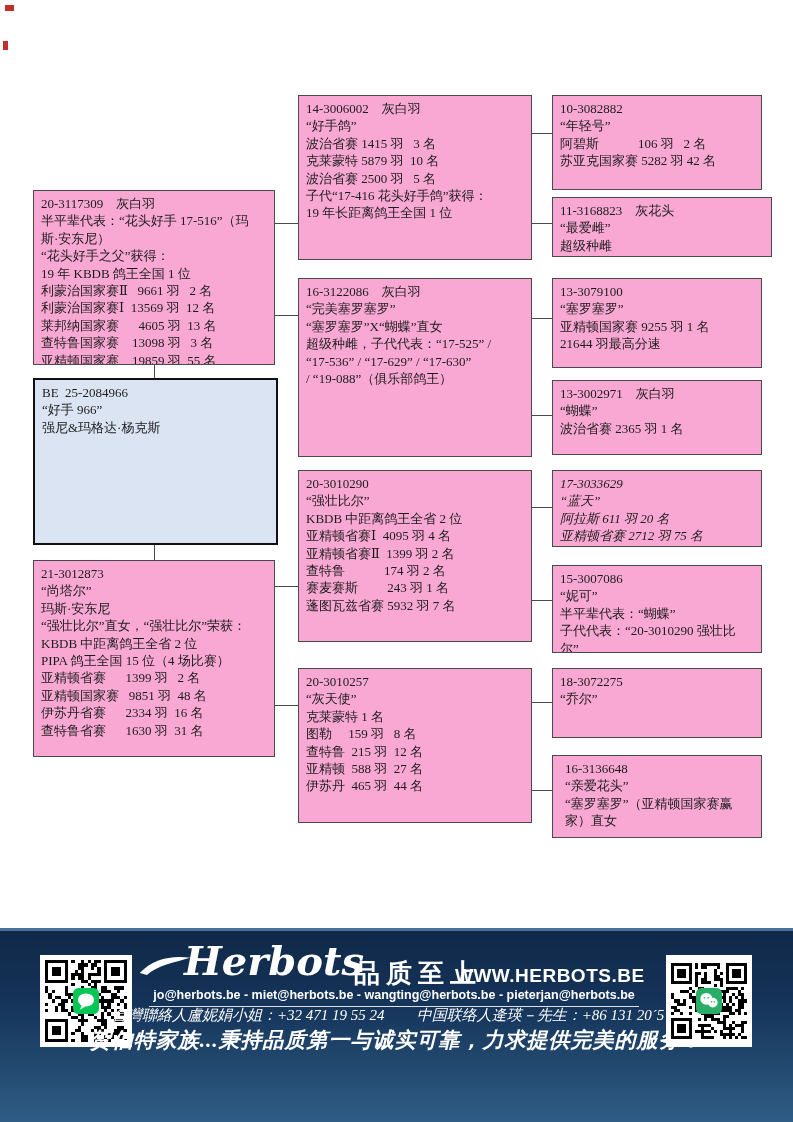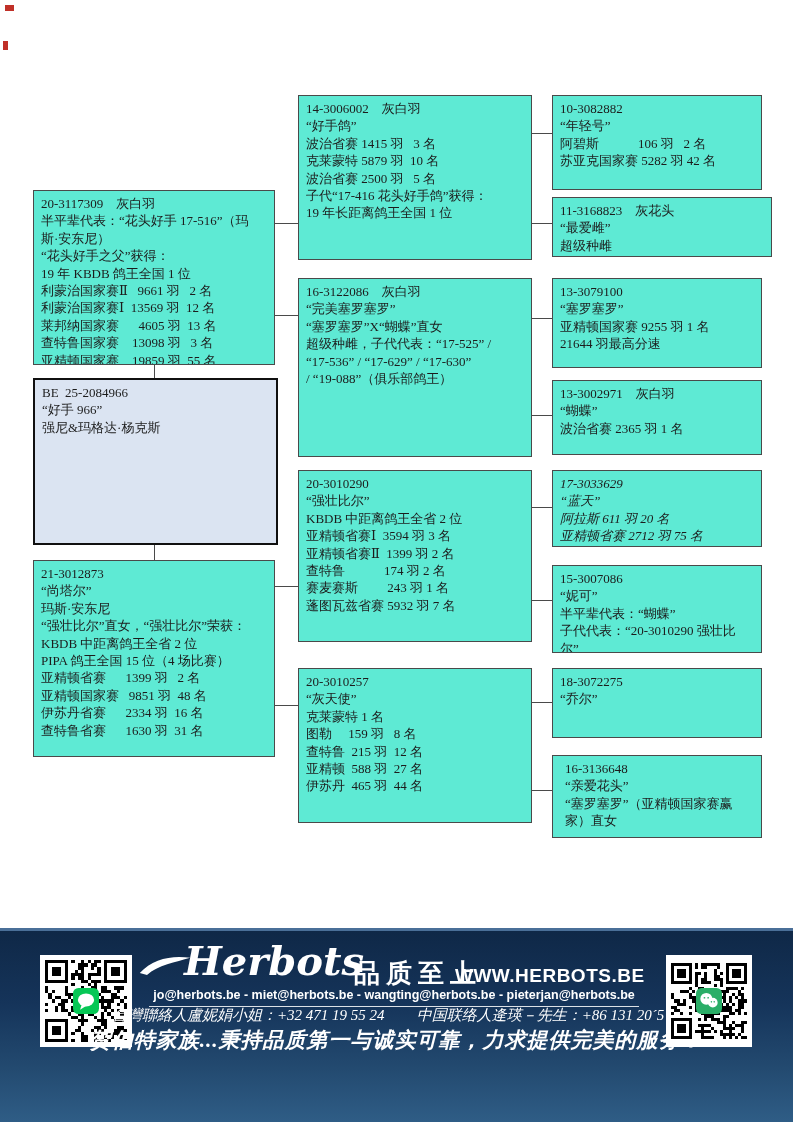--- a/index.html
+++ b/index.html
@@ -3,21 +3,21 @@
 <meta charset="utf-8">
 <style>
   html,body{margin:0;padding:0;background:#888;}
   #page{
     position:relative;width:793px;height:1122px;background:#ffffff;
     margin:0 auto;overflow:hidden;
     font-family:"Liberation Serif","DejaVu Serif",serif;
   }
   
   .pbox{
-    position:absolute;border:1px solid #4a4a4a;background:#5eead4;
+    position:absolute;border:1px solid #4a4a4a;background:#f9a8d4;
     padding:4px 7px;box-sizing:border-box;overflow:hidden;
   }
   .pbox .tl{
     white-space:pre;font-size:13px;line-height:17.4px;color:#1c1c1c;
   }
   .pbox.subject{
     background:#dbe4f2;border:2px solid #101010;
   }
   
   .hline,.vline{position:absolute;background:#4a4a4a;}
@@ -127,21 +127,21 @@
       <div class="tl">“完美塞罗塞罗”</div>
       <div class="tl">“塞罗塞罗”X“蝴蝶”直女</div>
       <div class="tl">超级种雌，子代代表：“17-525” /</div>
       <div class="tl">“17-536” / “17-629” / “17-630”</div>
       <div class="tl">/ “19-088”（俱乐部鸽王）</div>
     </div>
   <div class="pbox" style="left:298px;top:470px;width:234px;height:172px;">
       <div class="tl">20-3010290</div>
       <div class="tl">“强壮比尔”</div>
       <div class="tl">KBDB 中距离鸽王全省 2 位</div>
-      <div class="tl">亚精顿省赛Ⅰ  3594 羽 3 名</div>
+      <div class="tl">亚精顿省赛Ⅰ  4095 羽 4 名</div>
       <div class="tl">亚精顿省赛Ⅱ  1399 羽 2 名</div>
       <div class="tl">查特鲁            174 羽 2 名</div>
       <div class="tl">赛麦赛斯         243 羽 1 名</div>
       <div class="tl">蓬图瓦兹省赛 5932 羽 7 名</div>
     </div>
   <div class="pbox" style="left:298px;top:668px;width:234px;height:155px;">
       <div class="tl">20-3010257</div>
       <div class="tl">“灰天使”</div>
       <div class="tl">克莱蒙特 1 名</div>
       <div class="tl">图勒     159 羽   8 名</div>

